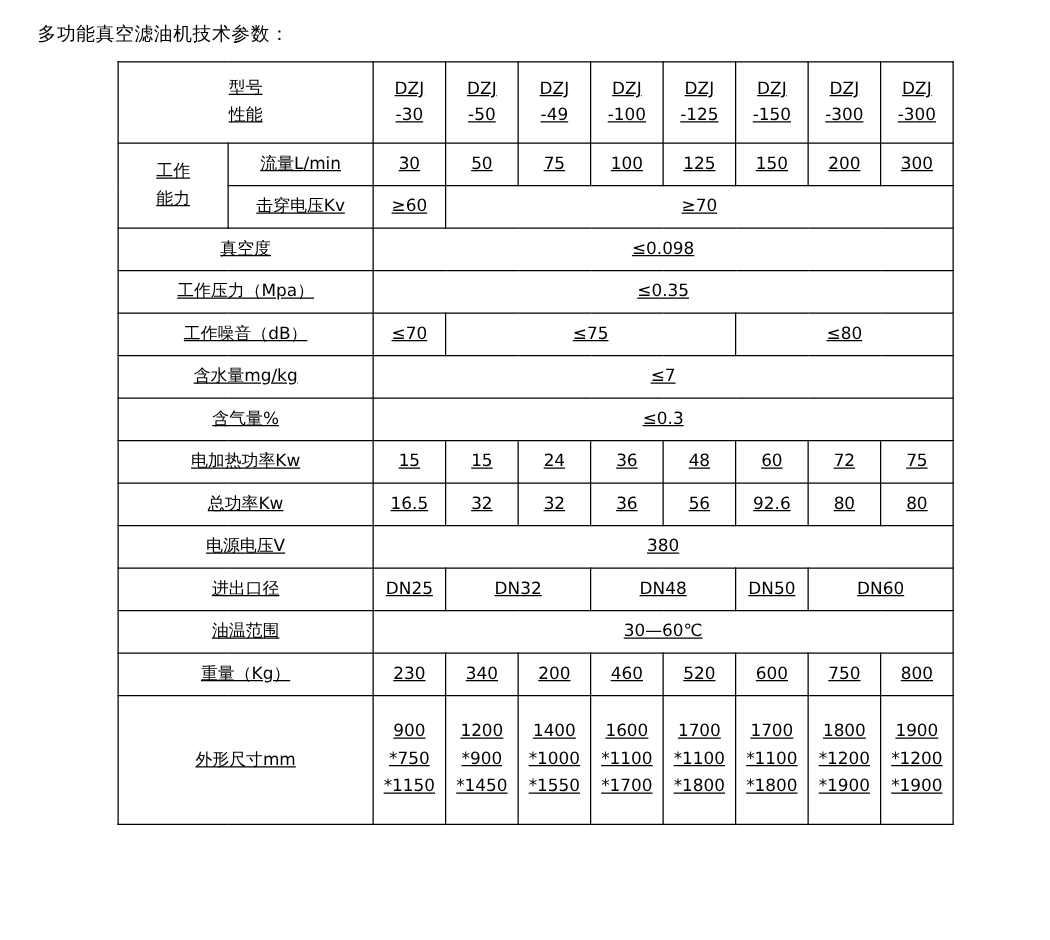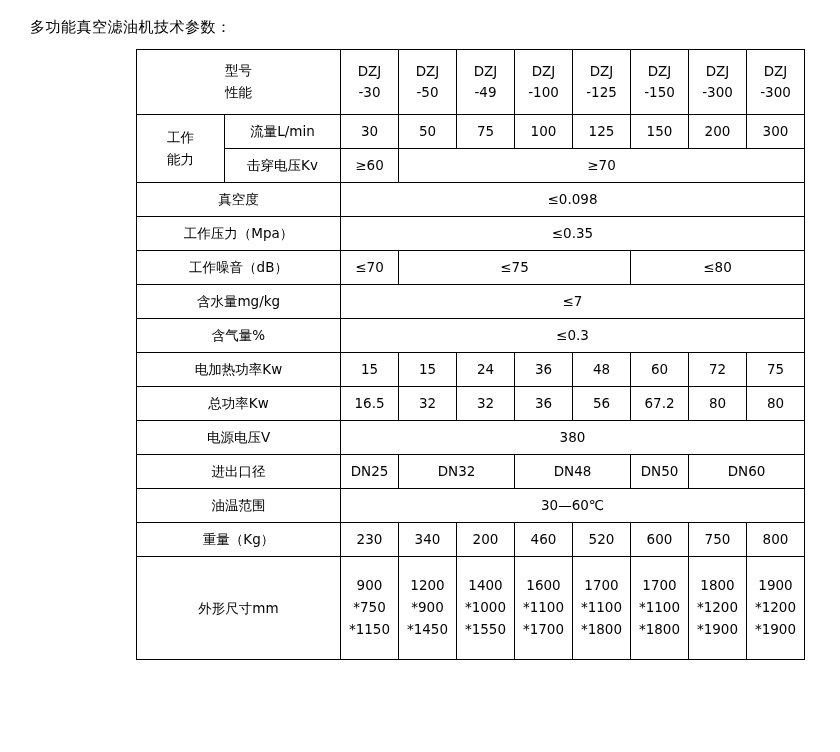--- a/index.html
+++ b/index.html
@@ -24,22 +24,23 @@
   }
   .doc-title {
     font-size: 15px;
     color: #000;
     margin: 0 0 12px 6px;
     letter-spacing: 0.5px;
   }
   table.spec {
     border-collapse: collapse;
     width: 668px;
-    margin-left: 112px;
+    margin-left: 70px;
     table-layout: fixed;
+    text-decoration: underline;
   }
   table.spec td {
     border: 1px solid #000;
     font-size: 13.5px;
     text-align: center;
     vertical-align: middle;
     padding: 3px 2px;
     line-height: 1.5;
     background: transparent;
   }
@@ -193,21 +194,21 @@
         <td>75</td>
       </tr>
 
       <tr class="h-row">
         <td colspan="2" class="label">总功率Kw</td>
         <td>16.5</td>
         <td>32</td>
         <td>32</td>
         <td>36</td>
         <td>56</td>
-        <td>67.2</td>
+        <td>92.6</td>
         <td>80</td>
         <td>80</td>
       </tr>
 
       <tr class="h-row">
         <td colspan="2" class="label">电源电压V</td>
         <td colspan="8">380</td>
       </tr>
 
       <tr class="h-row">

